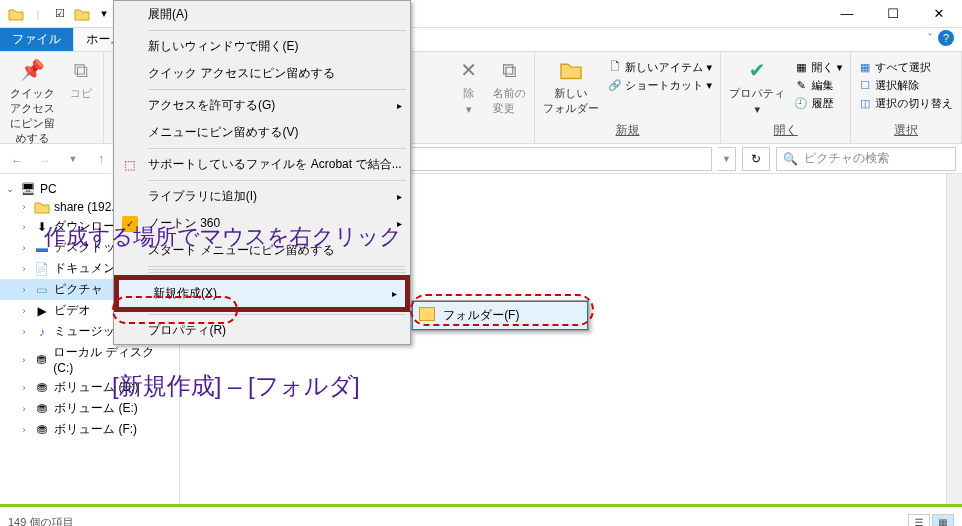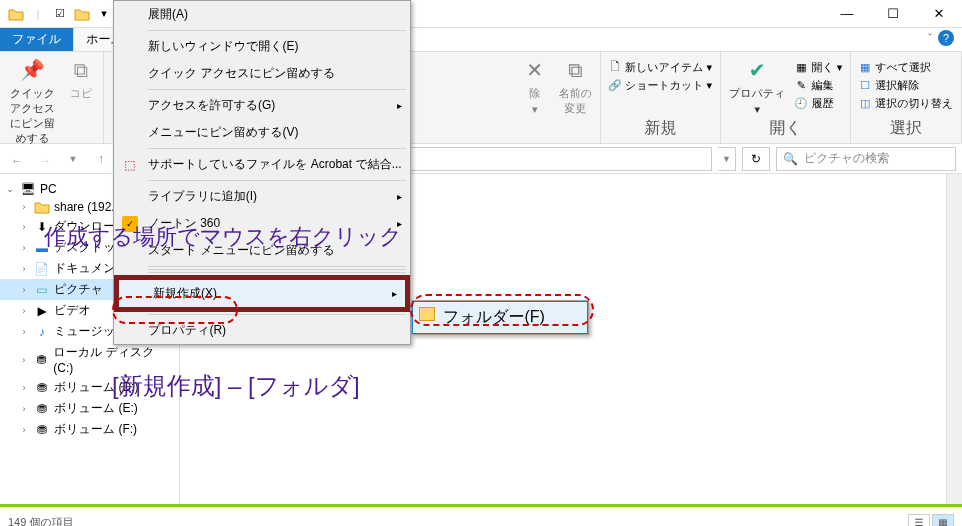--- a/index.html
+++ b/index.html
@@ -13,21 +13,21 @@
 
 .tabs { height: 24px; display: flex; align-items: end; border-bottom: 1px solid #ddd; position: relative; }
 .tab { padding: 3px 12px; font-size: 12px; }
 .tab.file { background: #1979ca; color: #fff; }
 .tab.home { border: 1px solid #ddd; border-bottom: none; background: #f8f8f8; }
 .help-icon { position: absolute; right: 8px; top: 2px; width: 16px; height: 16px; border-radius: 50%; background: #1979ca; color: #fff; font-size: 11px; display: flex; align-items: center; justify-content: center; }
 .chev { position: absolute; right: 30px; top: 4px; font-size: 11px; color: #555; }
 
 .ribbon { height: 92px; background: #f5f5f5; border-bottom: 1px solid #ddd; display: flex; }
 .rgroup { border-right: 1px solid #ddd; padding: 4px 8px; display: flex; flex-direction: column; align-items: center; position: relative; }
-.rgroup .label { font-size: 16px; color: #555; margin-top: auto; padding-top: 2px; }
+.rgroup .label { font-size: 12px; color: #555; margin-top: auto; padding-top: 2px; text-decoration: underline; }
 .rgroup .big { display: flex; flex-direction: column; align-items: center; gap: 2px; font-size: 11px; color: #333; }
 .rgroup .big .ico { width: 28px; height: 28px; display: flex; align-items: center; justify-content: center; font-size: 20px; }
 .rgroup .row { display: flex; gap: 10px; }
 .small-list { display: flex; flex-direction: column; gap: 3px; font-size: 11px; padding: 4px 0; }
 .small-list div { display: flex; align-items: center; gap: 4px; }
 .sq { width: 12px; height: 12px; display: inline-flex; align-items: center; justify-content: center; }
 
 .addr { height: 30px; display: flex; align-items: center; gap: 6px; padding: 2px 6px; border-bottom: 1px solid #e0e0e0; }
 .addr .navbtn { width: 22px; height: 22px; display: flex; align-items: center; justify-content: center; color: #888; }
 .addr .path { flex: 1; height: 24px; border: 1px solid #ccc; display: flex; align-items: center; padding: 0 6px; gap: 6px; font-size: 12px; }
@@ -48,21 +48,21 @@
 .status .viewbtns div { width: 22px; height: 18px; border: 1px solid #ccc; display: flex; align-items: center; justify-content: center; font-size: 10px; }
 
 .ctx-menu { position: absolute; top: 0; left: 113px; width: 298px; background: #f0f0f0; border: 1px solid #a0a0a0; box-shadow: 2px 2px 4px rgba(0,0,0,0.3); z-index: 10; }
 .ctx-item { padding: 5px 8px 5px 34px; font-size: 12px; display: flex; align-items: center; position: relative; }
 .ctx-item .arr { margin-left: auto; font-size: 10px; }
 .ctx-item .mico { position: absolute; left: 8px; width: 16px; height: 16px; display: flex; align-items: center; justify-content: center; font-size: 12px; }
 .ctx-sep { height: 1px; background: #d0d0d0; margin: 2px 4px 2px 34px; }
 .ctx-item.hl { border: 5px solid #7f1d1d; background: #e5f1fb; }
 
 .submenu { position: absolute; top: 300px; left: 411px; width: 178px; background: #f0f0f0; border: 1px solid #a0a0a0; box-shadow: 2px 2px 4px rgba(0,0,0,0.3); z-index: 11; }
-.sub-item { padding: 5px 8px 5px 30px; font-size: 16px; position: relative; border: 1px solid #1979ca; background: #e5f1fb; }
+.sub-item { padding: 5px 8px 5px 30px; font-size: 12px; position: relative; border: 1px solid #1979ca; background: #e5f1fb; }
 .sub-item .mico { position: absolute; left: 6px; width: 16px; height: 14px; background: #ffd76a; border: 1px solid #d4a018; }
 
 .anno { position: absolute; color: #4c1d95; font-weight: normal; z-index: 20; pointer-events: none; }
 .anno1 { top: 222px; left: 44px; font-size: 22px; }
 .anno2 { top: 370px; left: 112px; font-size: 24px; }
 .dash-oval { position: absolute; border: 2.5px dashed #d40000; border-radius: 20px; z-index: 19; pointer-events: none; }
 .oval1 { top: 296px; left: 112px; width: 126px; height: 28px; }
 .oval2 { top: 294px; left: 410px; width: 184px; height: 32px; }
 
 svg.folder { width: 16px; height: 14px; }
@@ -117,27 +117,36 @@
   <div style="flex:1"></div>
   <div class="rgroup">
     <div class="row">
       <div class="big" style="opacity:.6">
         <div class="ico">✕</div>
         <div>除</div>
           <div>▾</div>
       </div>
       <div class="big" style="opacity:.6">
         <div class="ico">⧉</div>
-        <div style="white-space:pre-line;text-align:center">名前の
+        <div style="white-space:pre-line;text-align:left">名前の
 変更</div>
       </div>
     </div>
   </div>
   <div class="rgroup">
     <div class="row">
+      <div class="big">
+        <div class="ico">
+            <svg width="24" height="20" viewBox="0 0 16 14">
+              <path fill="#ffd76a" stroke="#d4a018" d="M1 3h5l2 2h7v8H1z"></path>
+            </svg>
+          </div>
+        <div style="white-space:pre-line;text-align:center">新しい
+フォルダー</div>
+      </div>
       <div class="small-list">
         <div>
             <span class="sq">🗋</span>
             <span>新しいアイテム ▾</span>
           </div>
         <div>
             <span class="sq">🔗</span>
             <span>ショートカット ▾</span>
           </div>
       </div>

